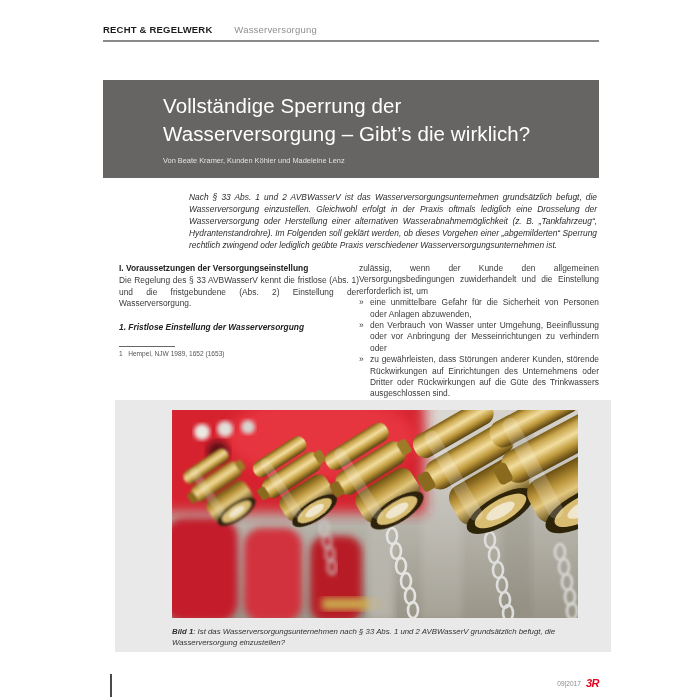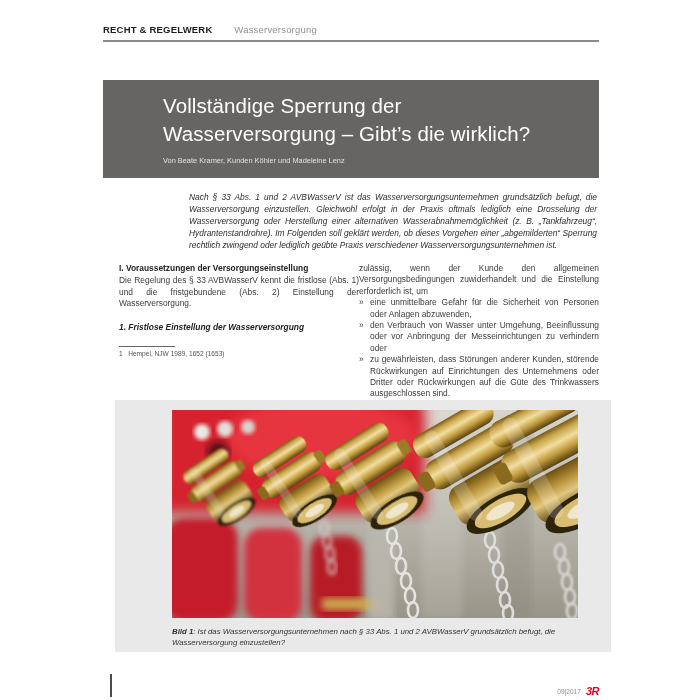--- a/index.html
+++ b/index.html
@@ -73,21 +73,21 @@
   }
   .caption .cap-label { font-weight: bold; }
   
   .footer-bar {
     position: absolute; left: 110px; top: 674px; width: 2px; height: 23px;
     background: #4a4a4a;
   }
   .page-number { position: absolute; left: 117px; top: 676px; font-size: 8px; color: #444; margin-top: 32px; }
   .footer-right {
     position: absolute; right: 101px; top: 677px;
-    display: flex; align-items: center; gap: 5px; margin-top: 8px;
+    display: flex; align-items: center; gap: 5px;
   }
   .issue { font-size: 6.6px; color: #8b8b8b; }
   .logo {
     font-size: 11px; font-weight: 800; font-style: italic;
     color: #e2001a; letter-spacing: -0.5px; transform: scaleY(0.92);
   }
 </style>
 </head>
 <body>
 

